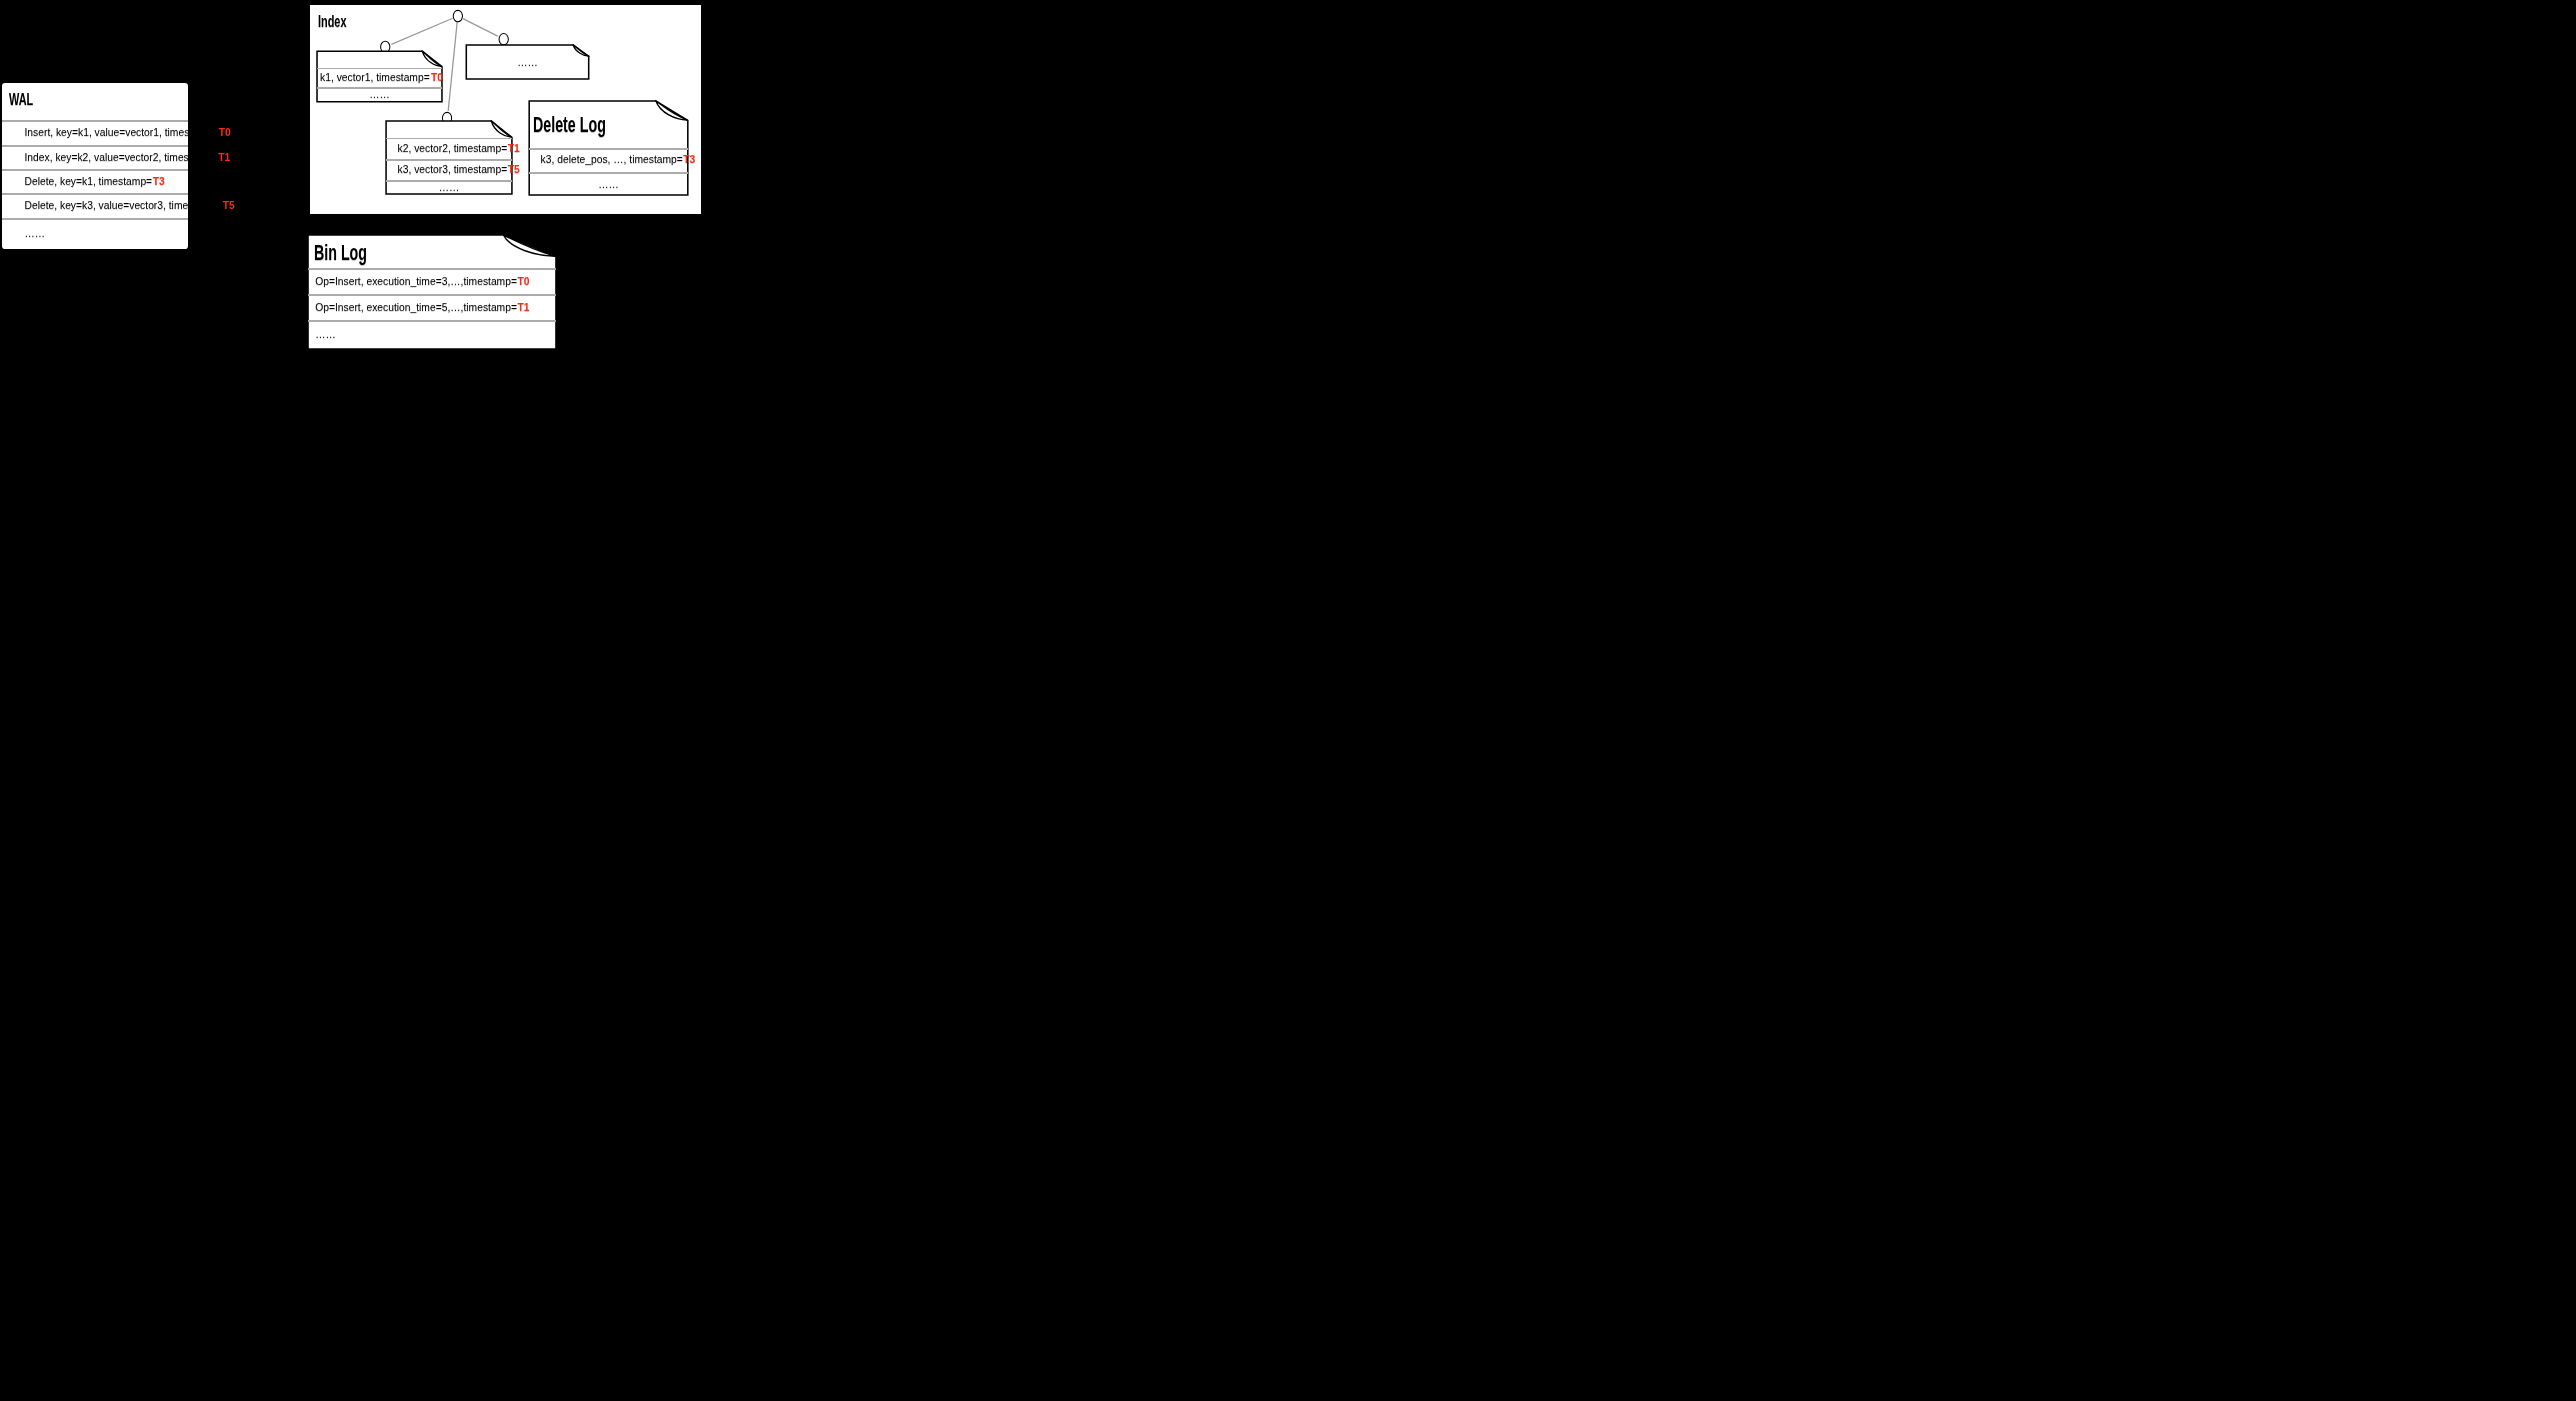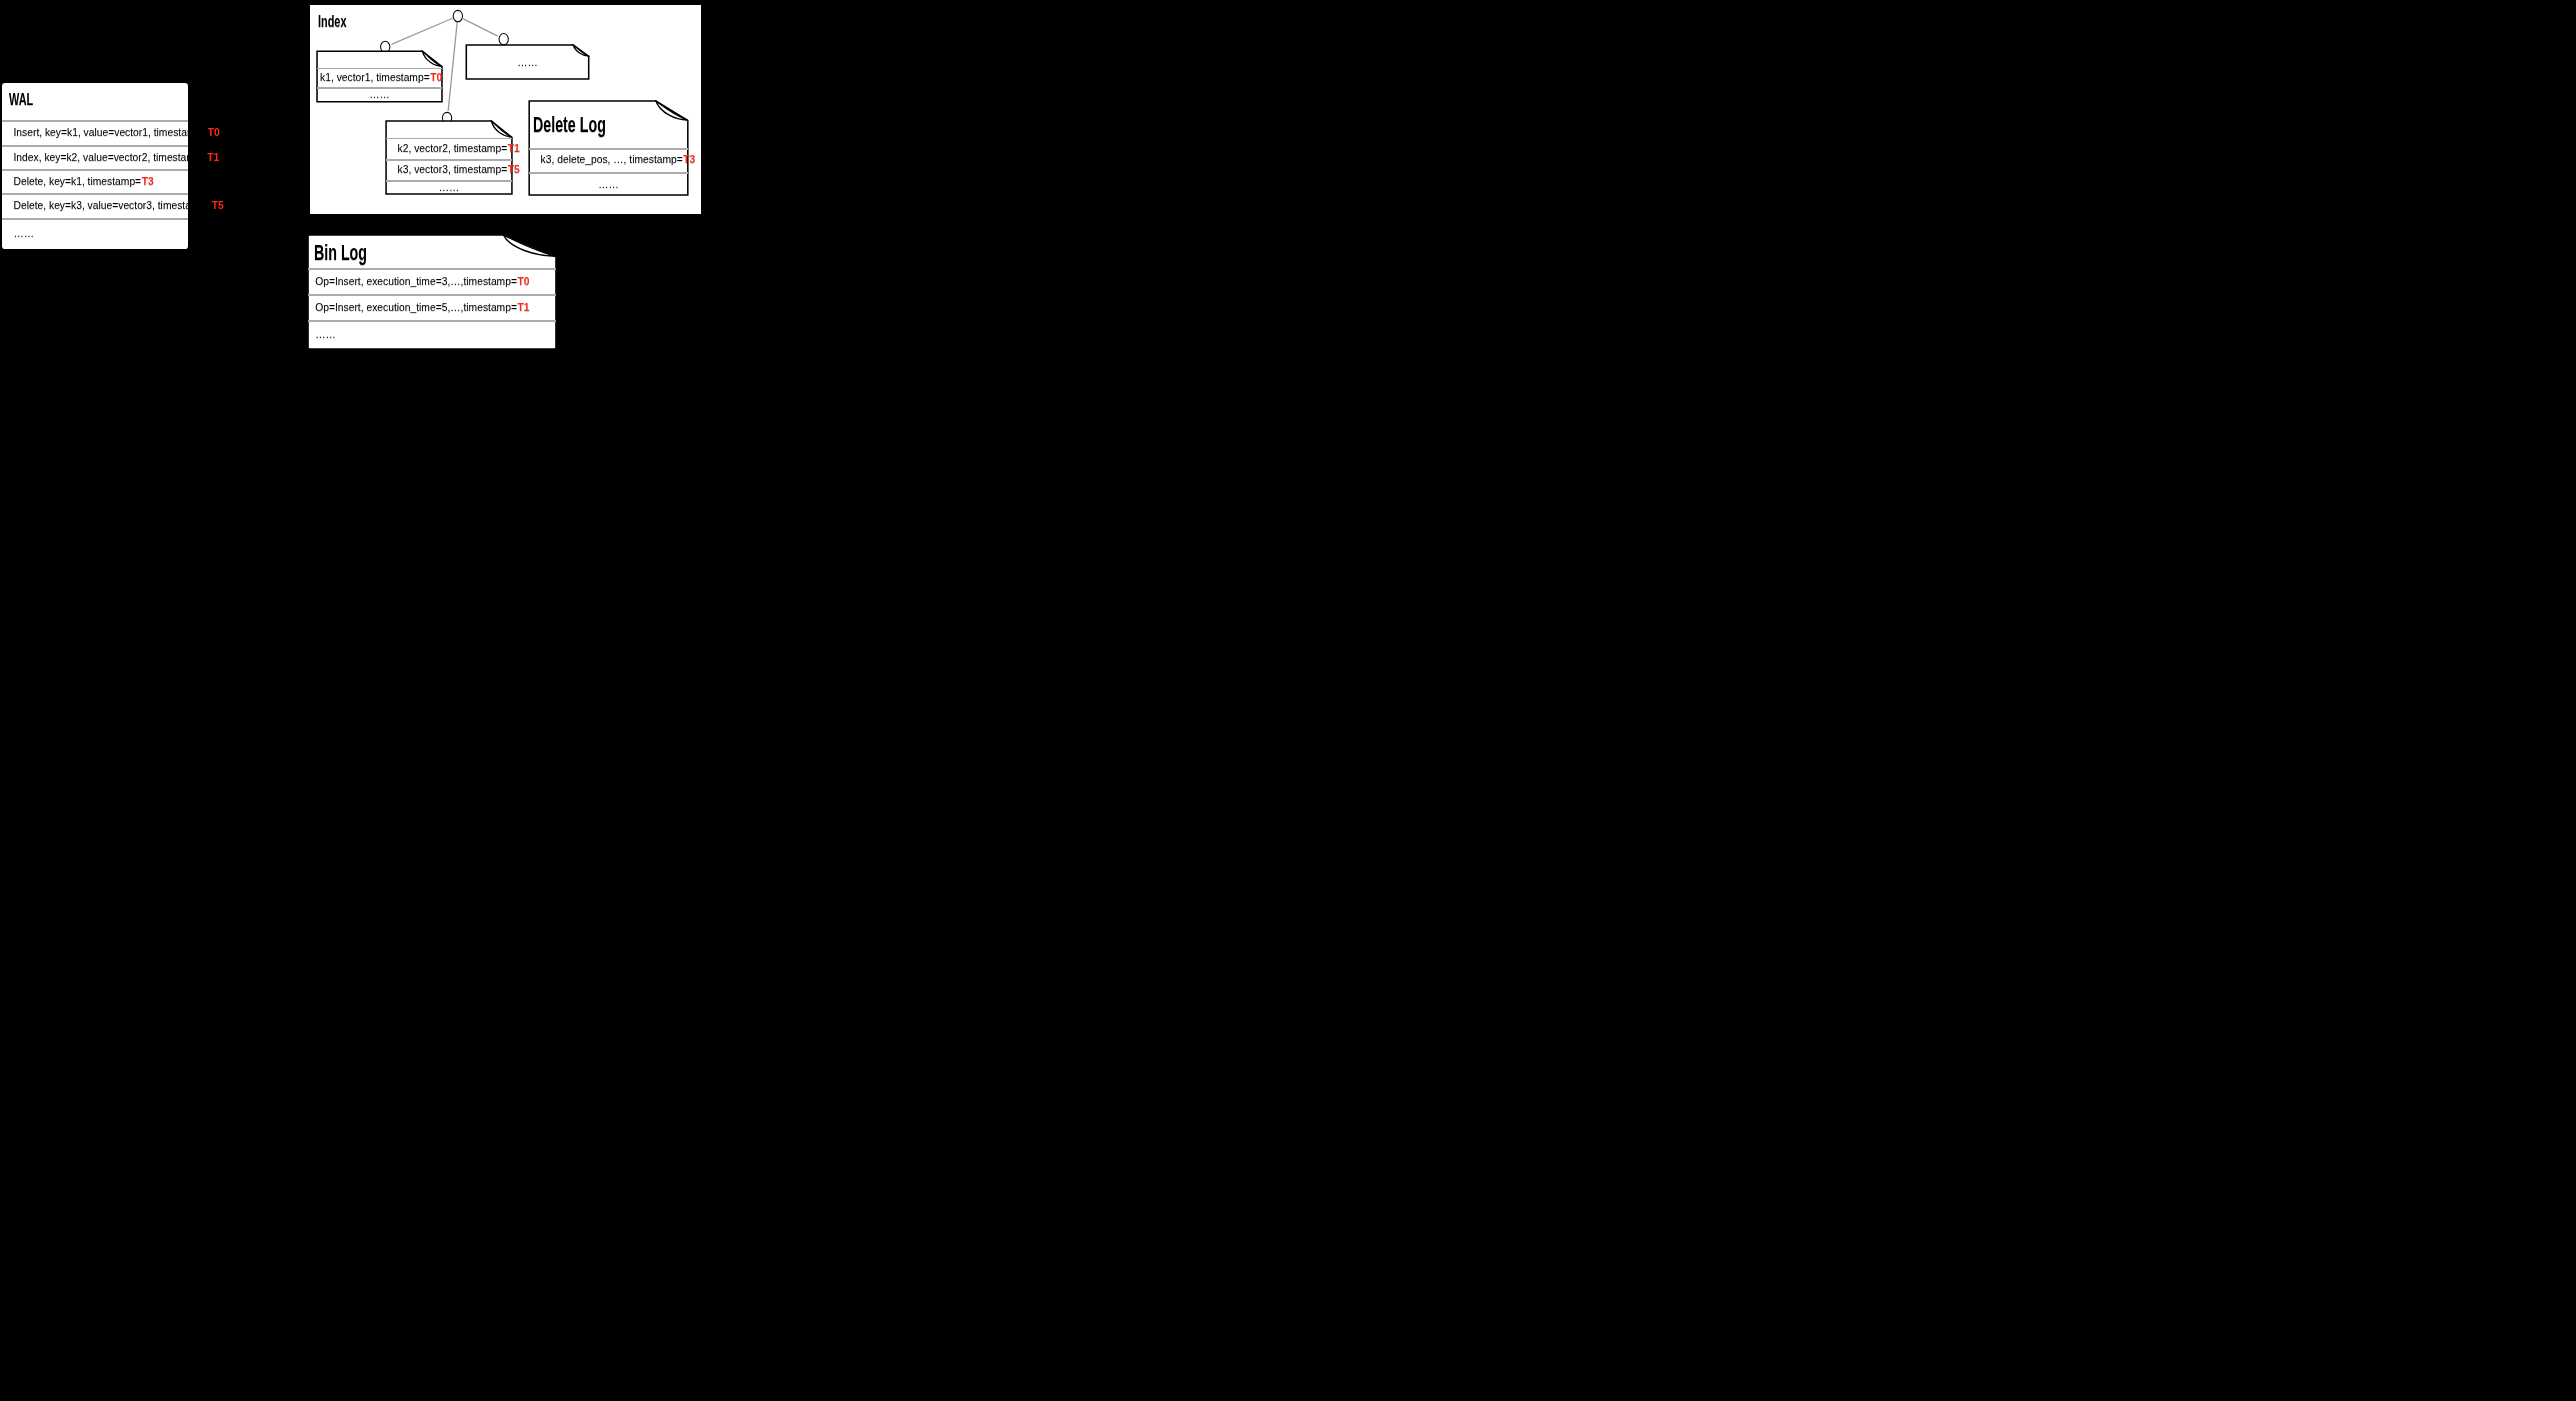--- a/index.html
+++ b/index.html
@@ -14,22 +14,22 @@
     text-shadow:0 0.5px 0.5px rgba(0,0,0,.22);
   }
   .t-md{font-size:16.5px;}
   .t-lg{font-size:21.6px;}
   .sep{position:absolute;left:1px;right:1px;height:1.5px;background:#ababab;}
   .full-sep{left:0;right:0;}
   .row{
     position:absolute;left:0;right:0;display:flex;align-items:center;
     font-size:10.3px;white-space:nowrap;text-shadow:0 0.5px 0.5px rgba(0,0,0,.18);
   }
-  .pad13{padding-left:12px;text-align:center;}
-  .pad8{padding-left:4.1px;}
+  .pad13{padding-left:23px;text-align:center;}
+  .pad8{padding-left:4.1px;justify-content:space-between;}
   .pad9{padding-left:4.6px;margin-left:8px;}
   .pad16{padding-left:8.2px;}
   .center{justify-content:center;}
   .hl{color:#ff2a12;font-weight:bold;margin-left:0.5px;}
   .wal{left:1.5px;top:83px;width:186px;height:166px;border-radius:3.1px;z-index:1;}
   .index-panel{
     left:309px;top:3.6px;width:393px;height:211px;z-index:1;
     border:1.5px solid #000;box-sizing:border-box;
   }
   .tree{position:absolute;left:-1.5px;top:-1.5px;}

